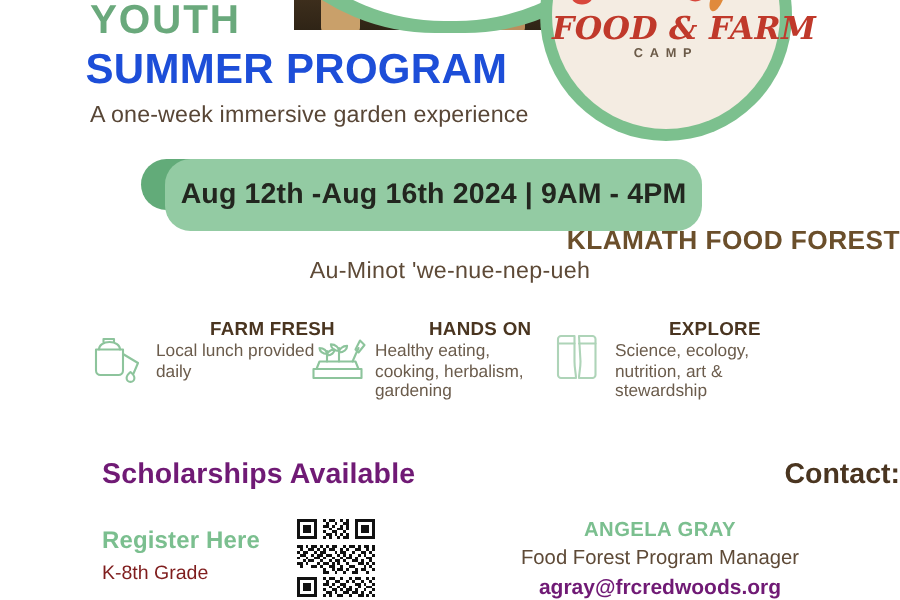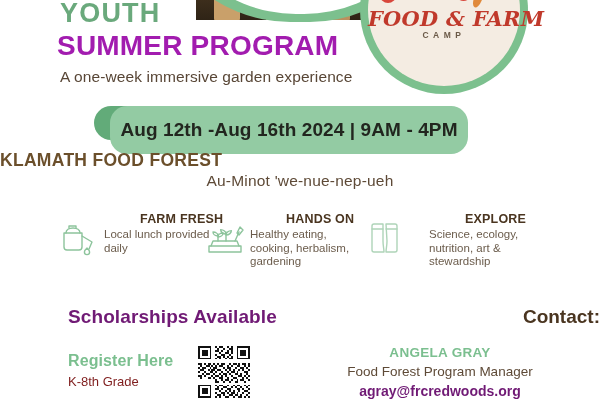--- a/index.html
+++ b/index.html
@@ -71,21 +71,21 @@
 
   
   .kicker{
     position:absolute;left:60px;top:-2px;
     font-size:27px;font-weight:bold;letter-spacing:1.2px;
     color:#6aa97c;
   }
   .headline{
     position:absolute;left:57px;top:30px;
     font-size:28px;font-weight:bold;letter-spacing:.2px;
-    color:#a21caf;
+    color:#1d4ed8;
   }
   .subhead{
     position:absolute;left:60px;top:68px;
     font-size:15.5px;color:#584636;letter-spacing:.1px;
   }
 
   
   .pill-back{
     position:absolute;left:94px;top:106px;width:370px;height:34px;
     background:#62ab79;border-radius:17px;
@@ -95,36 +95,36 @@
     background:#93cba3;border-radius:17px;
     display:flex;align-items:center;justify-content:center;
   }
   .pill-text{
     font-size:19px;font-weight:bold;color:#22261f;letter-spacing:.1px;
     white-space:nowrap;
   }
 
   
   .venue{
-    position:absolute;left:0;top:150px;width:600px;text-align:left;
+    position:absolute;left:0;top:150px;width:600px;text-align:right;
     font-size:17.5px;font-weight:bold;letter-spacing:.3px;color:#6b4f2b;
   }
   .venue-native{
     position:absolute;left:0;top:172px;width:600px;text-align:center;
     font-size:15.5px;color:#5e4a37;letter-spacing:.2px;
   }
 
   
   .features{
     position:absolute;left:52px;top:212px;width:500px;height:80px;
   }
   .feat{position:absolute;top:0;display:flex;align-items:flex-start;}
   .feat-1{left:4px;}
   .feat-2{left:150px;}
-  .feat-3{left:310px;gap:19px;}
+  .feat-3{left:310px;}
   .feat-icon{width:46px;height:46px;flex:0 0 46px;margin-top:3px;}
   .feat-icon svg{display:block;width:46px;height:46px;}
   .feat-body{margin-left:2px;}
   .feat-title{
     font-size:12.5px;font-weight:bold;letter-spacing:.2px;color:#4a3520;
     white-space:nowrap;margin-bottom:2px;padding-left:36px;
   }
   .feat-desc{
     font-size:11.5px;line-height:13.5px;color:#6b5c4c;max-width:108px;
   }

